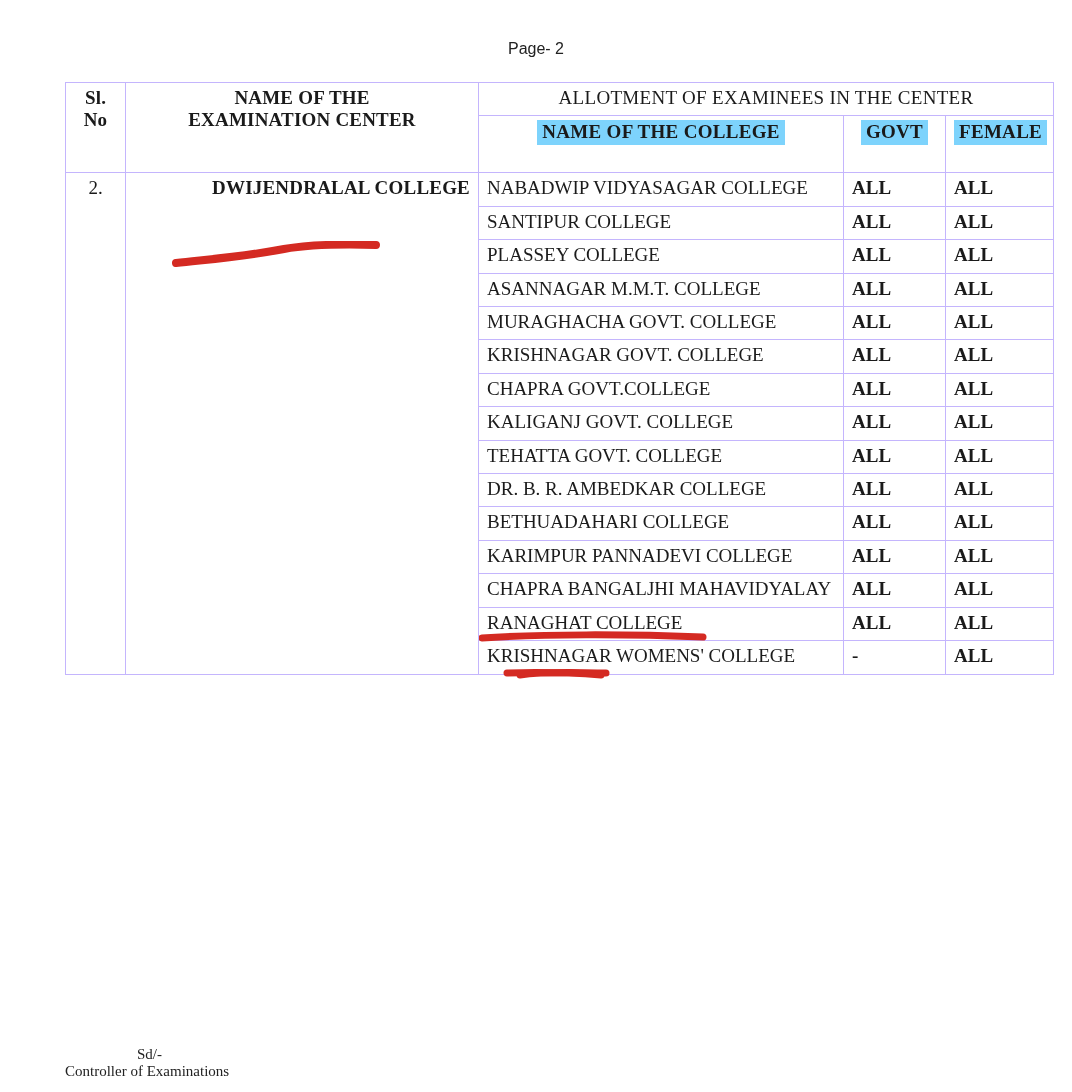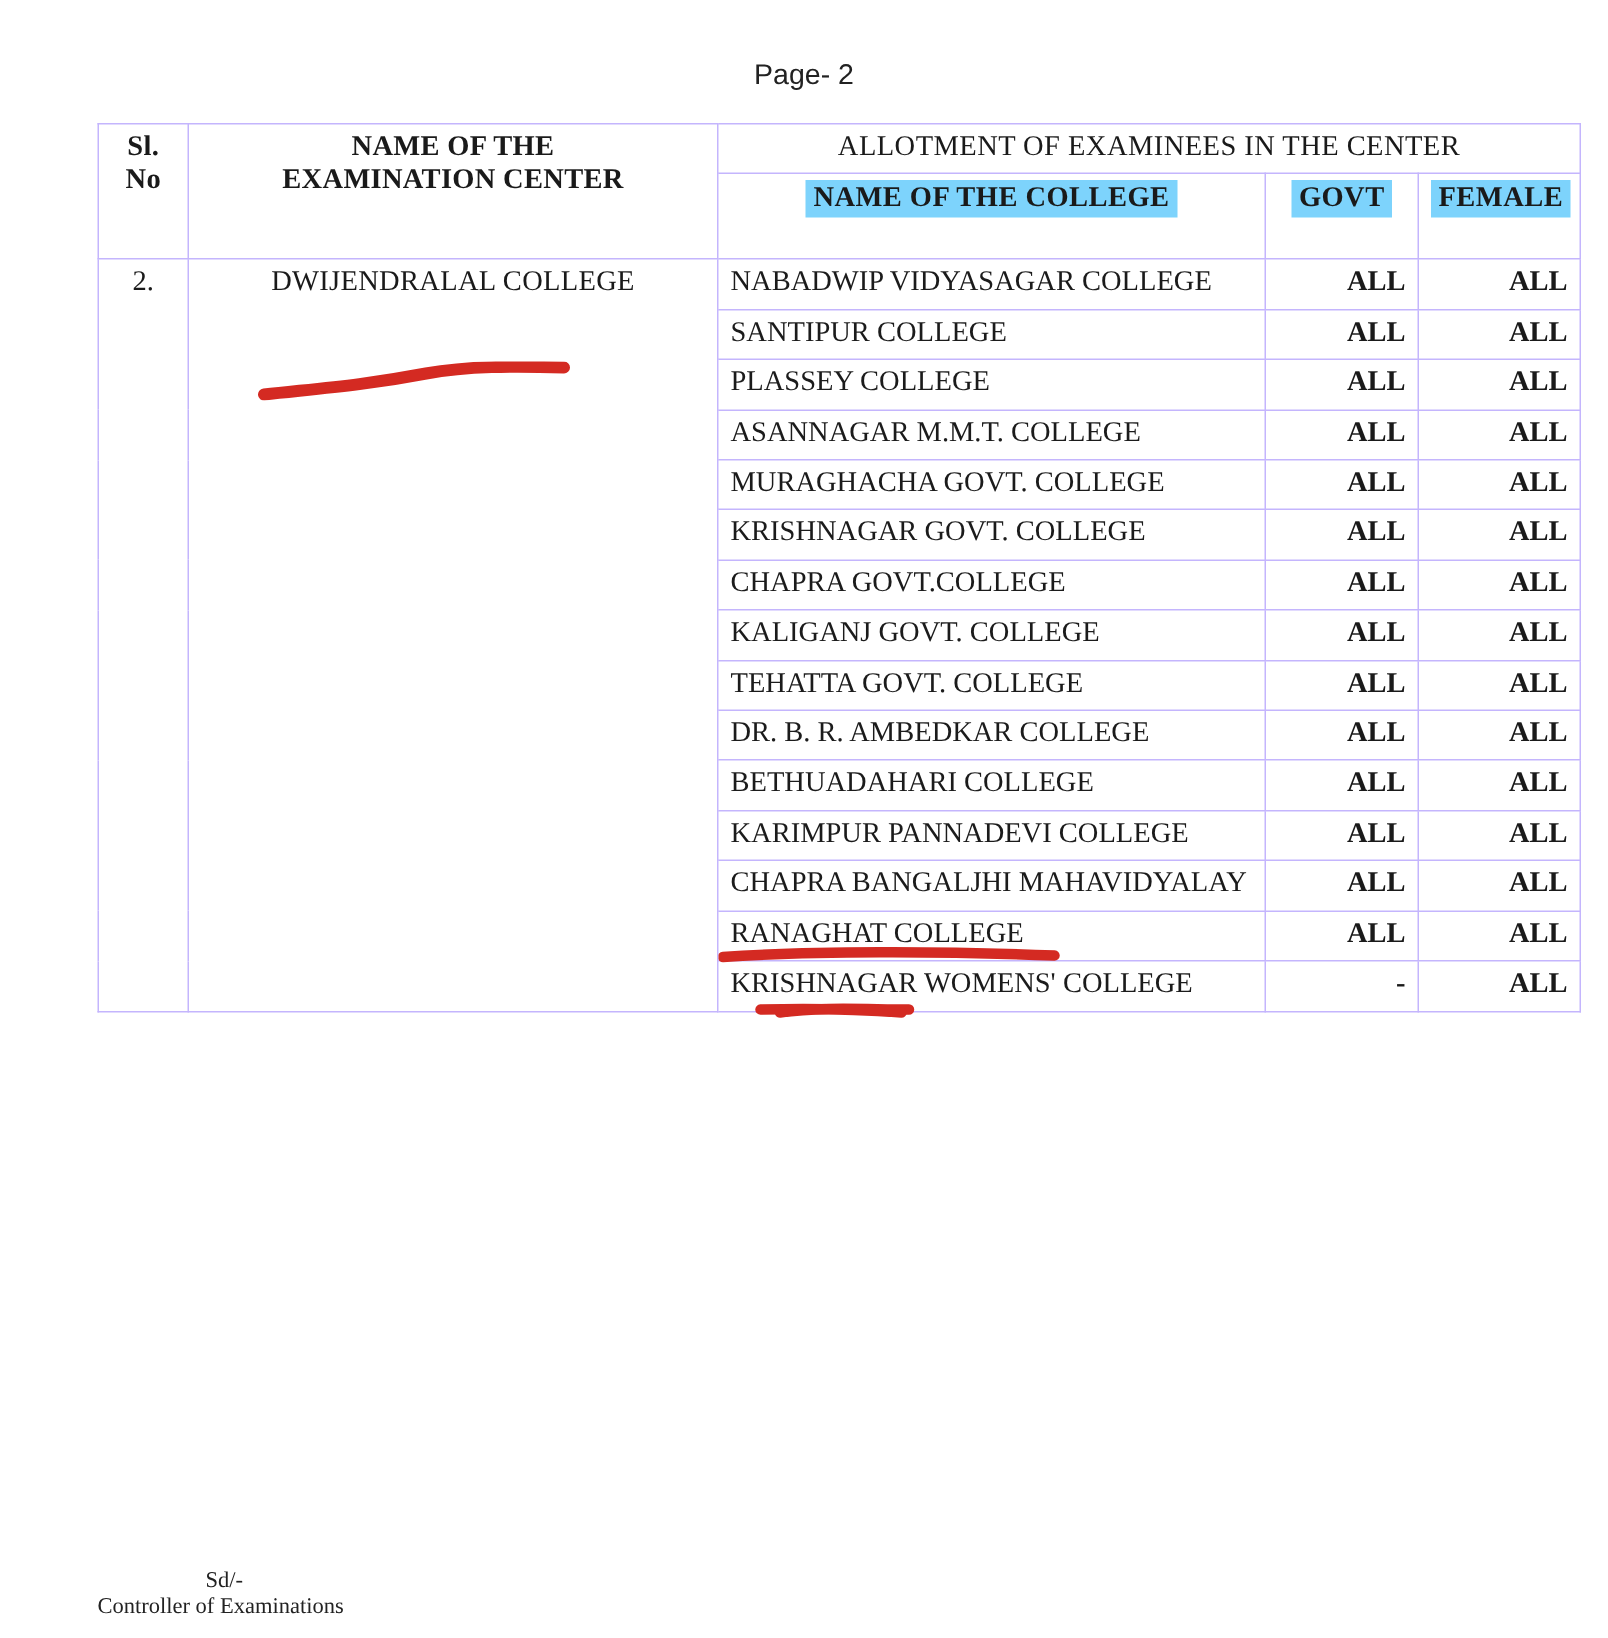--- a/index.html
+++ b/index.html
@@ -14,21 +14,21 @@
     font-family: "Liberation Serif", serif;
     color: #1a1a1a;
     overflow: hidden;
   }
   .page-header {
     position: absolute;
     top: 40px;
     left: 0;
     width: 100%;
     text-align: center;
-    font-size: 19px;
+    font-size: 16px;
     font-family: "Liberation Sans", sans-serif;
     color: #222;
   }
   .sheet {
     position: absolute;
     left: 65px;
     top: 82px;
     width: 988px;
   }
   table.alloc {
@@ -81,34 +81,34 @@
     background: #7dd3fc;
     padding: 1px 5px;
     display: inline-block;
   }
   td.sl-cell {
     text-align: center;
     vertical-align: middle;
     font-size: 19px;
   }
   td.center-cell {
-    text-align: center;
-    vertical-align: middle;
-    font-weight: normal;
+    text-align: right;
+    vertical-align: middle;
+    font-weight: bold;
     font-size: 20.5px;
     letter-spacing: .2px;
     position: relative;
   }
   td.college {
     font-size: 19.5px;
     color: #1b1b1b;
     position: relative;
   }
   td.val {
-    text-align: right;
+    text-align: left;
     font-weight: bold;
     font-size: 18px;
     vertical-align: middle;
   }
   
   .pen-center {
     position: absolute;
     left: 46px;
     top: 68px;
     width: 208px;

